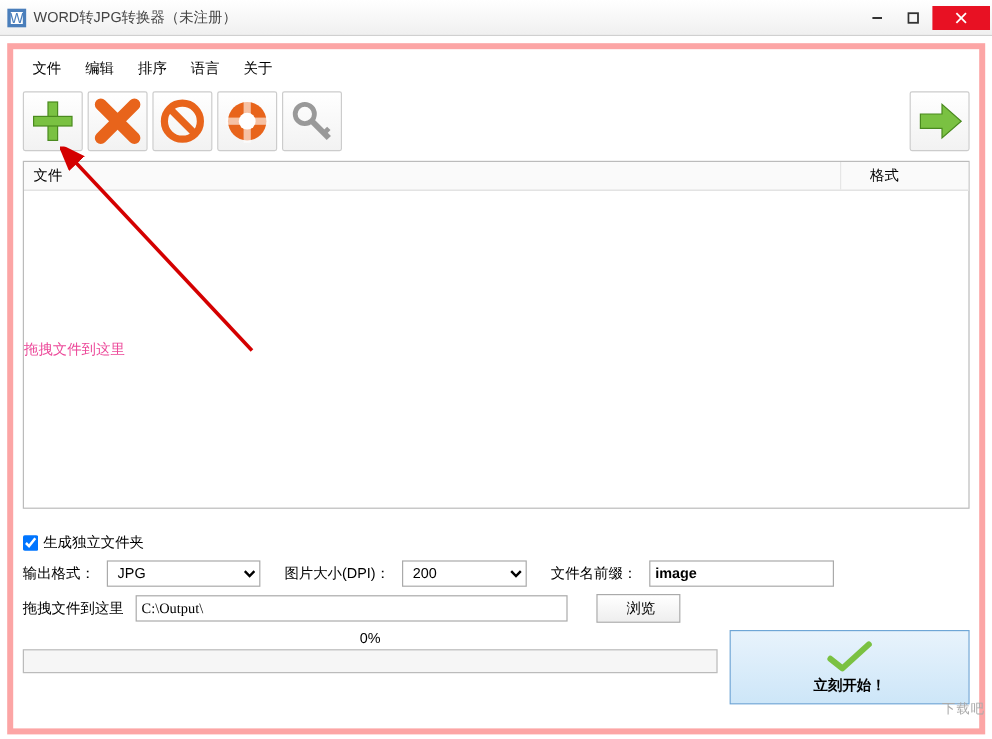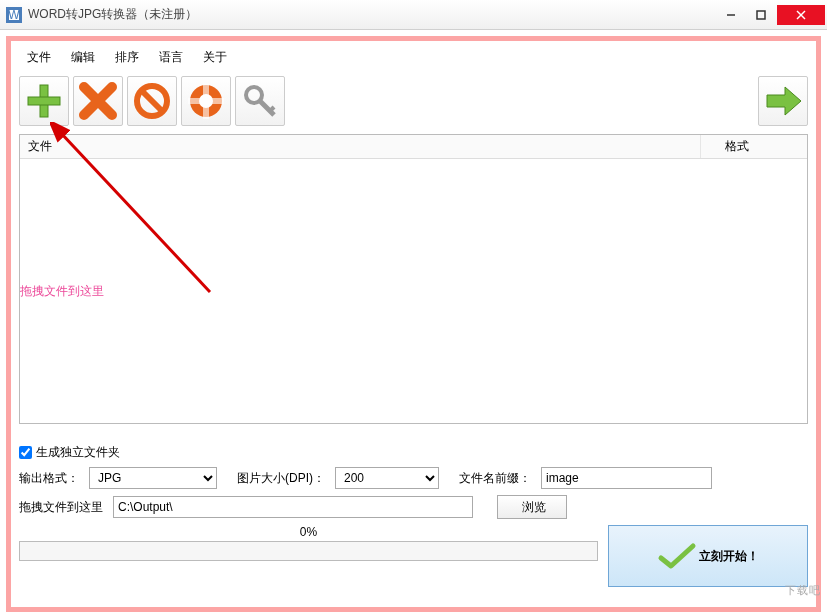--- a/index.html
+++ b/index.html
@@ -26,30 +26,30 @@
 .filetable .th-file { flex: 1; }
 .filetable .th-format { width: 90px; border-right: none; margin-left: 16px; }
 .filetable .tbody { flex: 1; display: flex; align-items: center; color: #ec4899; position: relative; }
 
 .bottom { padding-top: 14px; }
 .row { display: flex; align-items: center; gap: 10px; margin: 6px 0; }
 .chk { display: flex; align-items: center; gap: 4px; }
 select, input[type=text] { border: 1px solid #aaa; height: 22px; padding: 0 4px; background: #fff; }
 select { width: 128px; }
 .dpi-select { width: 104px; }
-.prefix-input { width: 171px; }
-.path-input { width: 360px; }
+.prefix-input { width: 154px; font-weight: bold; }
+.path-input { width: 360px; font-family: Liberation Serif, serif; }
 .btn { height: 24px; padding: 0 16px; border: 1px solid #aaa; background: linear-gradient(#fff,#eee); cursor: pointer; }
 
 .progress-row { display: flex; gap: 10px; align-items: stretch; margin-top: 6px; }
 .progress-wrap { flex: 1; display: flex; flex-direction: column; }
 .progress-text { text-align: center; font-size: 12px; margin-bottom: 2px; }
 .progress-bar { height: 20px; border: 1px solid #bbb; background: #f6f6f6; }
 
-.start-btn { width: 200px; height: 62px; border: 1px solid #6fa6d6; background: linear-gradient(#e8f3fc,#cde6f8); display: flex; flex-direction: row; align-items: center; justify-content: center; cursor: pointer; gap: 2px; font-weight: bold; }
+.start-btn { width: 200px; height: 62px; border: 1px solid #6fa6d6; background: linear-gradient(#e8f3fc,#cde6f8); display: flex; flex-direction: column; align-items: center; justify-content: center; cursor: pointer; gap: 2px; font-weight: bold; }
 
 .arrow-annot { position: absolute; left: 50px; top: 122px; pointer-events: none; }
 
 .watermark { position: absolute; right: 6px; bottom: 18px; color: #aaa; font-size: 11px; letter-spacing: 1px; }
 </style>
 </head>
 <body>
 
 <div class="titlebar">
   <span class="app-icon">

